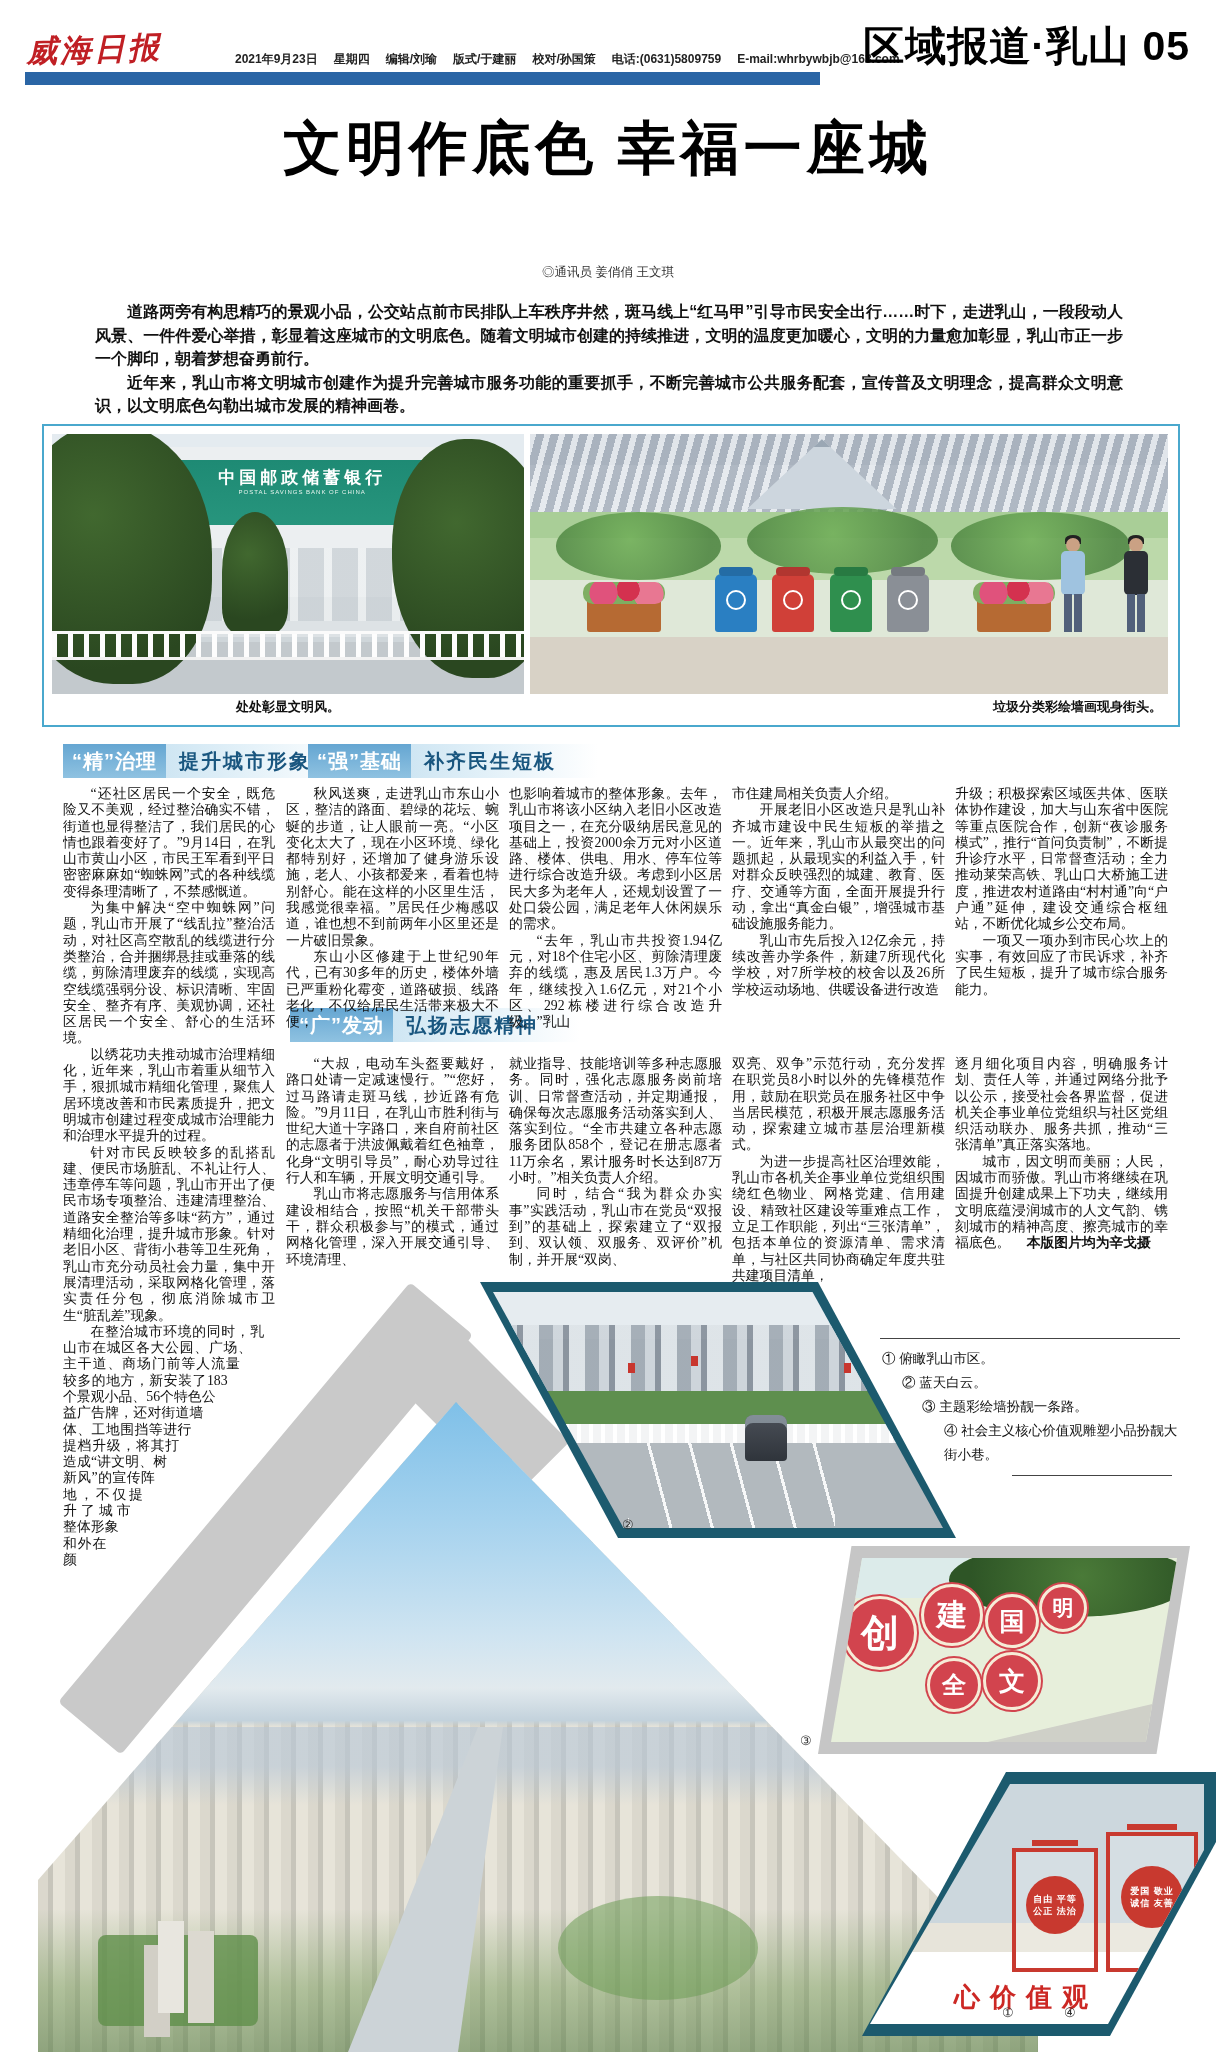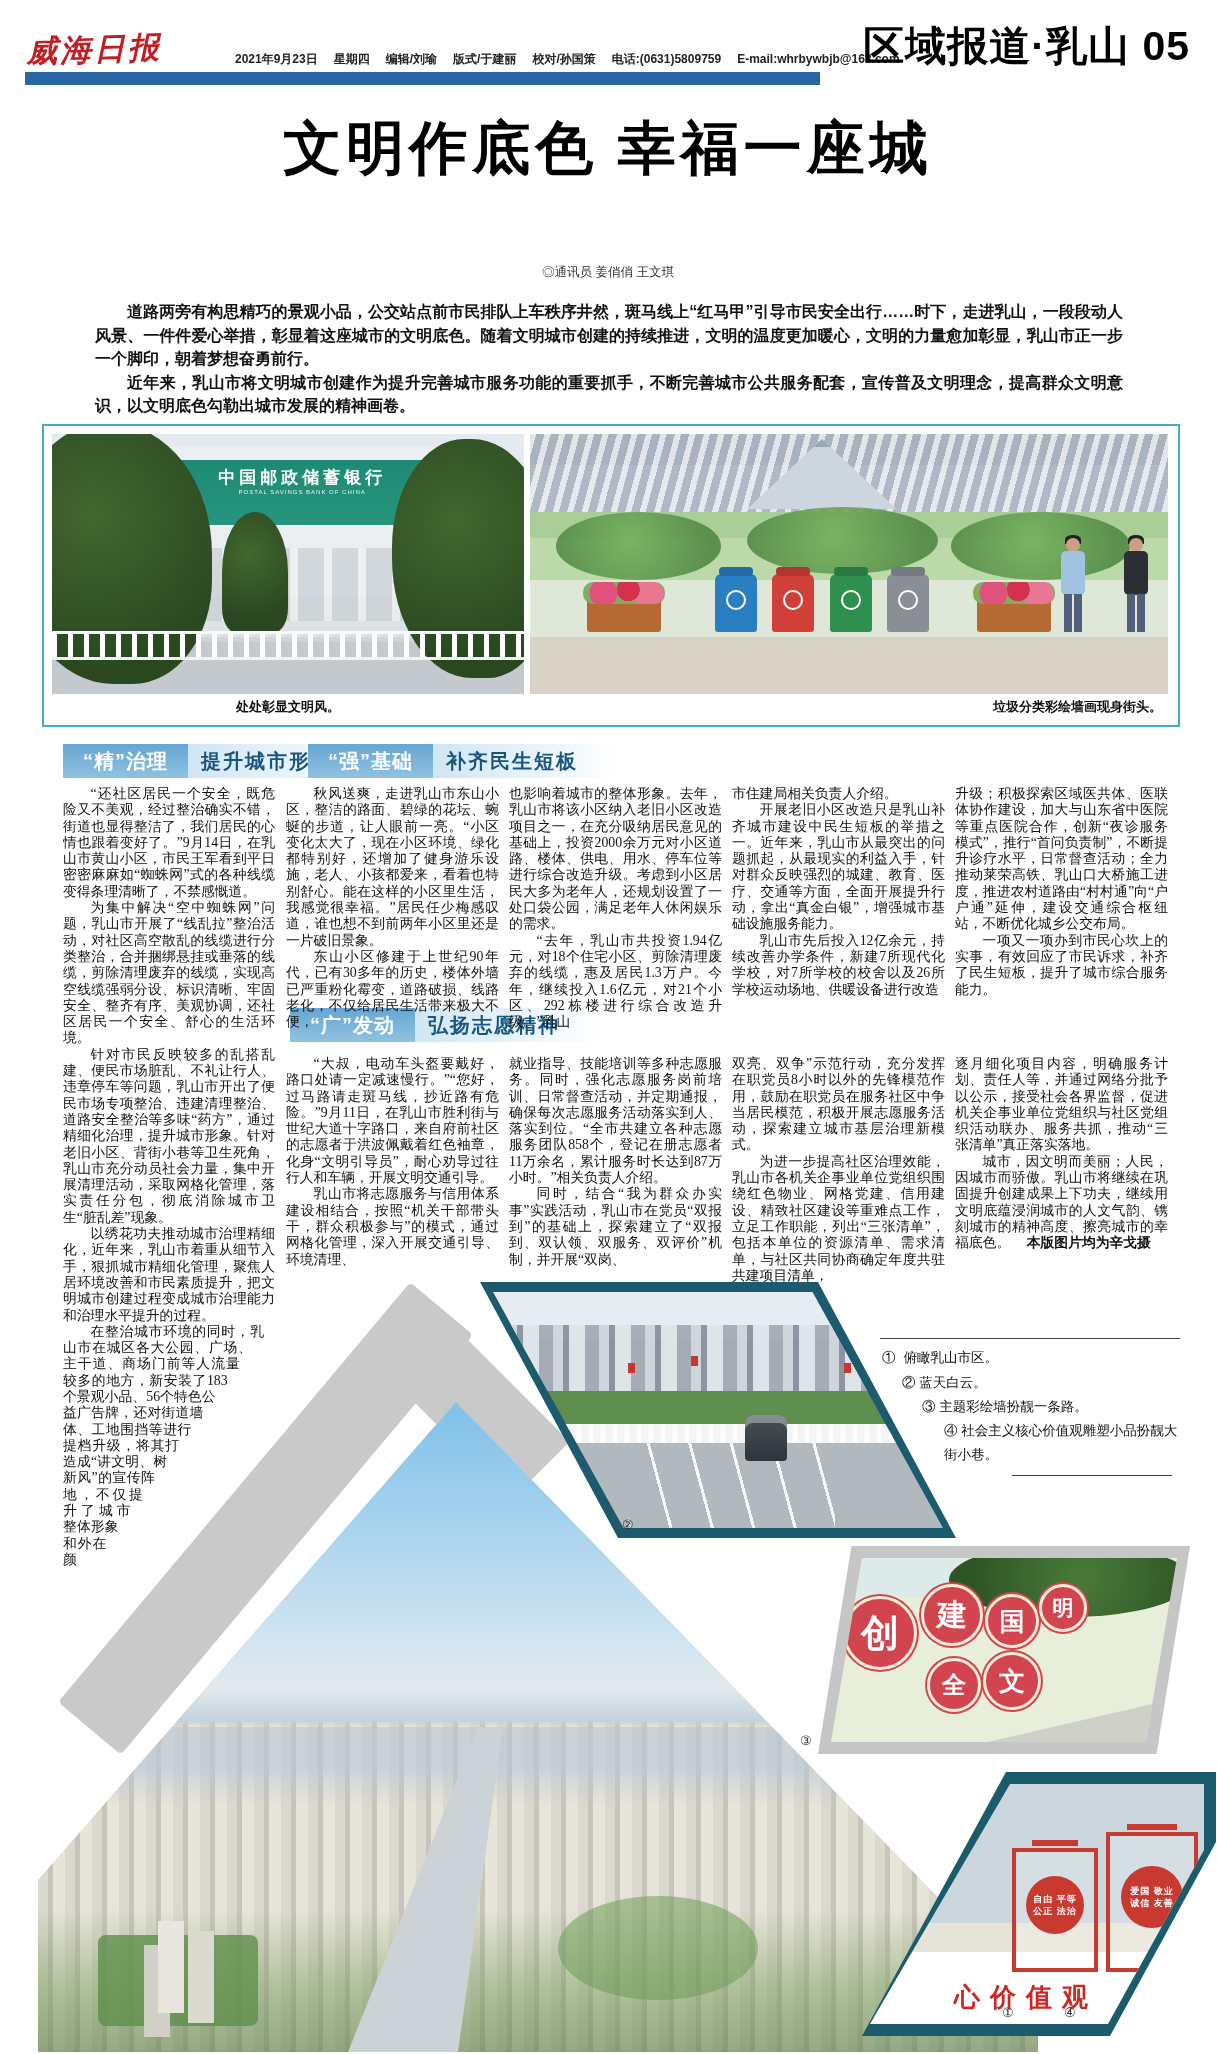--- a/index.html
+++ b/index.html
@@ -66,21 +66,21 @@
   .figure .head{position:absolute;left:6px;top:0;width:14px;height:14px;border-radius:50%;background:#caa184;}
   .figure .hair{position:absolute;left:5px;top:-3px;width:16px;height:9px;border-radius:50% 50% 0 0;background:#222;}
   .figure .body{position:absolute;left:1px;top:13px;width:24px;height:44px;border-radius:5px;}
   .figure .legs{position:absolute;left:4px;top:56px;width:18px;height:38px;
                 background:repeating-linear-gradient(90deg,#51607a 0 8px,rgba(0,0,0,0) 8px 10px);}
   .ph-cap{position:absolute;top:274px;font:600 13px/1 "Liberation Sans",sans-serif;color:#111;}
 
   
   .sec-head{height:34px;display:flex;align-items:stretch;white-space:nowrap;}
   .sec-badge{background:linear-gradient(180deg,#65a6d2,#8fc2e1);color:#fff;
-             font:700 20px/34px "Liberation Sans",sans-serif;padding:0 20px;letter-spacing:1px;}
+             font:700 20px/34px "Liberation Sans",sans-serif;padding:0 9px;letter-spacing:1px;}
   .sec-label{background:linear-gradient(90deg,#cfe6f3 0,#e9f4fa 55%,rgba(255,255,255,0) 100%);
              color:#19567f;font:700 20px/34px "Liberation Sans",sans-serif;padding:0 42px 0 13px;letter-spacing:2px;}
   .col{width:213px;font:13.8px/16.3px "Liberation Serif",serif;color:#101010;text-align:justify;}
   .col p{margin:0;text-indent:2em;}
   .col p.ni{text-indent:0;}
   .credit{font-weight:bold;margin-left:1.2em;font-family:"Liberation Sans",sans-serif;}
   .wrap-sp{float:right;width:1px;height:538px;}
   .wrap-diag{float:right;clear:right;width:186px;height:250px;
              shape-outside:polygon(100% 0,0 100%,100% 100%);}
 
@@ -115,21 +115,21 @@
   .frame2 .lane{position:absolute;left:30%;top:64%;width:46%;height:36%;
           background:repeating-linear-gradient(75deg,rgba(255,255,255,.9) 0 3px,rgba(0,0,0,0) 3px 40px);}
   .frame2 .car{position:absolute;left:56%;top:52%;width:42px;height:46px;border-radius:8px 8px 4px 4px;
           background:linear-gradient(180deg,#4a4f57,#2f343b);box-shadow:inset 0 8px 0 rgba(190,205,215,.5);}
   .frame2 .flag{position:absolute;width:7px;height:10px;background:#c8362e;}
 
   .caplist{left:880px;top:1338px;width:302px;font:13.5px/24px "Liberation Sans",sans-serif;color:#111;}
   .caplist .rule{height:1px;background:#444;}
   .caplist .rule.top{width:300px;margin-bottom:8px;}
   .caplist .rule.bot{width:160px;margin:8px 0 0 132px;}
-  .caplist .c1{padding-left:2px;font-family:Liberation Mono, monospace;}
+  .caplist .c1{padding-left:2px;}
   .caplist .c2{padding-left:22px;}
   .caplist .c3{padding-left:42px;}
   .caplist .c4{padding-left:64px;text-indent:-0px;width:240px;}
 
   .frame3{left:818px;top:1546px;width:372px;height:208px;background:#c6c6c6;
           clip-path:polygon(9% 0,100% 0,91% 100%,0 100%);}
   .frame3 .inner{position:absolute;left:13px;top:12px;right:13px;bottom:12px;
           clip-path:polygon(9% 0,100% 0,91% 100%,0 100%);background:#e7efdb;}
   .frame3 .sky{position:absolute;left:0;top:0;width:40%;height:22%;background:#dcebea;}
   .frame3 .folg{position:absolute;right:-4%;top:-8%;width:70%;height:40%;border-radius:50%;
@@ -237,22 +237,22 @@
   <div class="abs sec-head" style="left:290px;top:1008px;">
     <span class="sec-badge">“广”发动</span>
     <span class="sec-label">弘扬志愿精神</span>
   </div>
 
   <div class="abs col" style="left:63px;top:786px;height:784px;overflow:hidden;">
     <div class="wrap-sp"></div>
     <div class="wrap-diag"></div>
     <p>“还社区居民一个安全，既危险又不美观，经过整治确实不错，街道也显得整洁了，我们居民的心情也跟着变好了。”9月14日，在乳山市黄山小区，市民王军看到平日密密麻麻如“蜘蛛网”式的各种线缆变得条理清晰了，不禁感慨道。</p>
     <p>为集中解决“空中蜘蛛网”问题，乳山市开展了“线乱拉”整治活动，对社区高空散乱的线缆进行分类整治，合并捆绑悬挂或垂落的线缆，剪除清理废弃的线缆，实现高空线缆强弱分设、标识清晰、牢固安全、整齐有序、美观协调，还社区居民一个安全、舒心的生活环境。</p>
+    <p>以绣花功夫推动城市治理精细化，近年来，乳山市着重从细节入手，狠抓城市精细化管理，聚焦人居环境改善和市民素质提升，把文明城市创建过程变成城市治理能力和治理水平提升的过程。</p>
     <p>针对市民反映较多的乱搭乱建、便民市场脏乱、不礼让行人、违章停车等问题，乳山市开出了便民市场专项整治、违建清理整治、道路安全整治等多味“药方”，通过精细化治理，提升城市形象。针对老旧小区、背街小巷等卫生死角，乳山市充分动员社会力量，集中开展清理活动，采取网格化管理，落实责任分包，彻底消除城市卫生“脏乱差”现象。</p>
-    <p>以绣花功夫推动城市治理精细化，近年来，乳山市着重从细节入手，狠抓城市精细化管理，聚焦人居环境改善和市民素质提升，把文明城市创建过程变成城市治理能力和治理水平提升的过程。</p>
     <p>在整治城市环境的同时，乳山市在城区各大公园、广场、主干道、商场门前等人流量较多的地方，新安装了183个景观小品、56个特色公益广告牌，还对街道墙体、工地围挡等进行提档升级，将其打造成“讲文明、树新风”的宣传阵地，不仅提升了城市整体形象和外在颜值，也在潜移默化中提高了市民文明素质。</p>
   </div>
 
   <div class="abs col" style="left:286px;top:786px;">
     <p>秋风送爽，走进乳山市东山小区，整洁的路面、碧绿的花坛、蜿蜒的步道，让人眼前一亮。“小区变化太大了，现在小区环境、绿化都特别好，还增加了健身游乐设施，老人、小孩都爱来，看着也特别舒心。能在这样的小区里生活，我感觉很幸福。”居民任少梅感叹道，谁也想不到前两年小区里还是一片破旧景象。</p>
     <p>东山小区修建于上世纪90年代，已有30多年的历史，楼体外墙已严重粉化霉变，道路破损、线路老化，不仅给居民生活带来极大不便，</p>
   </div>
   <div class="abs col" style="left:509px;top:786px;">
     <p class="ni">也影响着城市的整体形象。去年，乳山市将该小区纳入老旧小区改造项目之一，在充分吸纳居民意见的基础上，投资2000余万元对小区道路、楼体、供电、用水、停车位等进行综合改造升级。考虑到小区居民大多为老年人，还规划设置了一处口袋公园，满足老年人休闲娱乐的需求。</p>
     <p>“去年，乳山市共投资1.94亿元，对18个住宅小区、剪除清理废弃的线缆，惠及居民1.3万户。今年，继续投入1.6亿元，对21个小区、292栋楼进行综合改造升级。”乳山</p>

